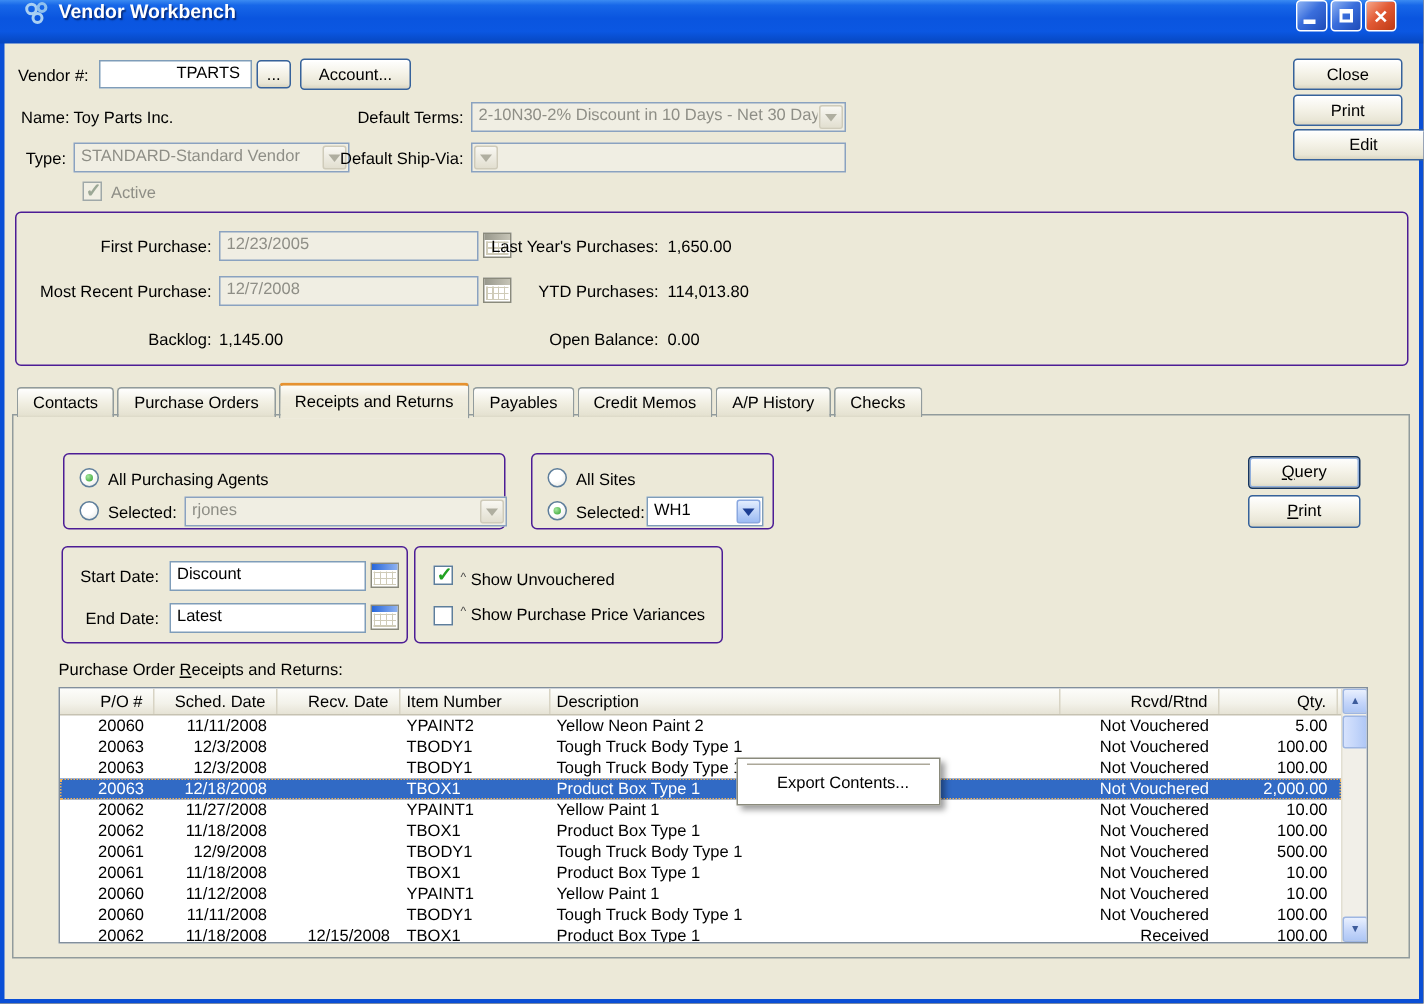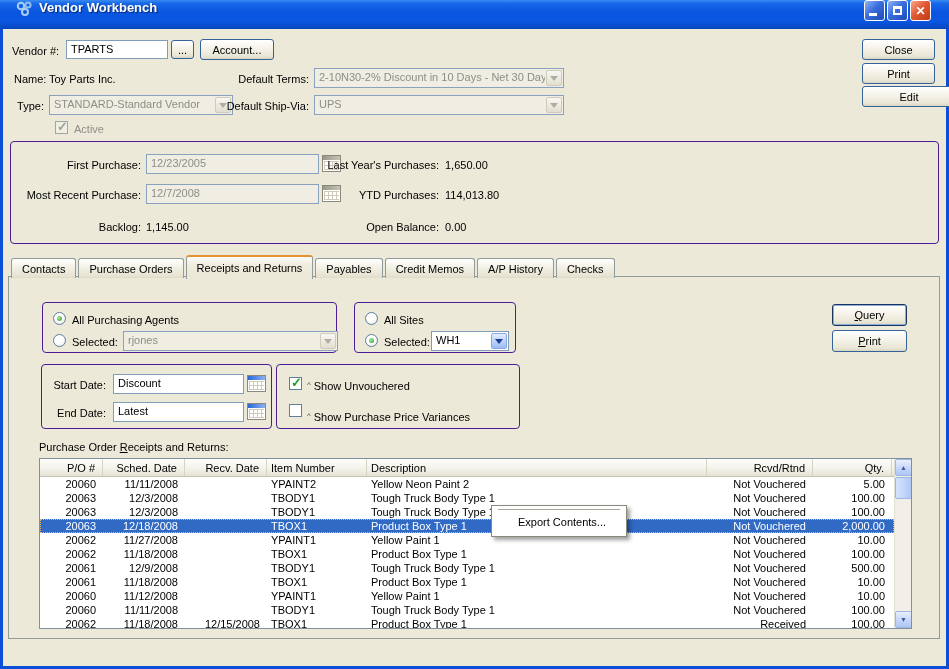--- a/index.html
+++ b/index.html
@@ -16,21 +16,21 @@
   .wbtn.b-cls{background:linear-gradient(135deg,#F7A98C 0%,#E25A35 45%,#BE3A14 100%)}
   .wbtn.b-min i{position:absolute;left:4px;bottom:4px;width:8px;height:3px;background:#fff}
   .wbtn.b-max i{position:absolute;left:5px;top:5px;width:9px;height:9px;border:2px solid #fff;border-top-width:3px}
   .wbtn.b-cls span{color:#fff;font-weight:bold;font-size:12px;line-height:1}
   
   .content{position:absolute;left:3px;top:29px;width:943px;height:637px;background:#ECE9D8}
   .lbl{position:absolute;white-space:nowrap;line-height:14px}
   .lbl.r{text-align:right}
   .dim{color:#8E8E86}
   .txt{position:absolute;border:1px solid #7F9DB9;background:#fff;font:11px "Liberation Sans",sans-serif;padding:2px 4px;line-height:13px;white-space:nowrap;overflow:hidden}
-  .txt.ra{padding-right:7px}
+  .txt.ra{text-align:right;padding-right:7px}
   .txt.dis{background:#F0EEE3;border-color:#8AA2C0;color:#8E8E86}
   .xpbtn{position:absolute;border:1px solid #36629B;border-radius:3px;
     background:linear-gradient(180deg,#FFFFFF 0%,#F4F2E7 48%,#E9E6D6 85%,#D9D5C2 100%);
     display:flex;align-items:center;justify-content:center;font-size:11px;box-shadow:inset 0 1px 0 #fff;cursor:default;white-space:nowrap}
   .xpbtn.focus{border-color:#16355F;box-shadow:inset 0 0 0 1px #8FAEDC}
   
   .combo{position:absolute;border:1px solid #7F9DB9;background:#fff;display:flex;align-items:stretch;overflow:hidden}
   .combo .cv{flex:1;padding:2px 2px 0 4px;white-space:nowrap;overflow:hidden;line-height:13px}
   .combo .arr{width:16px;margin:1px;border-radius:2px;display:flex;align-items:center;justify-content:center}
   .combo.en .arr{background:linear-gradient(180deg,#E3EDFE 0%,#BBD1F8 55%,#9CBCF4 100%);border:1px solid #8AA8E0}
@@ -135,21 +135,20 @@
 
     <div class="lbl r" style="left:0px;top:70px;width:41px">Type:</div>
     <div class="combo dis" style="left:46px;top:66px;width:184px;height:20px">
       <span class="cv">STANDARD-Standard Vendor</span>
         <span class="arr">
           <b></b>
         </span>
     </div>
     <div class="lbl r" style="left:150px;top:70px;width:156px">Default Ship-Via:</div>
     <div class="combo dis" style="left:311px;top:66px;width:250px;height:20px">
-      <span class="cv">UPS</span>
         <span class="arr">
           <b></b>
         </span>
     </div>
 
     <div class="check on dis" style="left:52px;top:92px"></div>
     <div class="lbl dim" style="left:71px;top:93px">Active</div>
 
     <div class="panel" style="left:7px;top:112px;width:929px;height:103px">
       <div class="lbl r" style="left:0;top:16px;width:130px">First Purchase:</div>
@@ -217,25 +216,25 @@
 
       <div class="group" style="left:32px;top:87px;width:231px;height:65px">
         <div class="lbl r" style="left:4px;top:13px;width:60px">Start Date:</div>
         <div class="txt" style="left:71px;top:9px;width:131px;height:20px">Discount</div>
         <div class="cal" style="left:205px;top:10px"></div>
         <div class="lbl r" style="left:4px;top:41px;width:60px">End Date:</div>
         <div class="txt" style="left:71px;top:37px;width:131px;height:20px">Latest</div>
         <div class="cal" style="left:205px;top:38px"></div>
       </div>
 
-      <div class="group" style="left:267px;top:87px;width:244px;height:65px">
+      <div class="group" style="left:267px;top:87px;width:206px;height:65px">
         <div class="check on" style="left:12px;top:12px"></div>
         <div class="lbl" style="left:30px;top:13px"><span class="amark">^</span><span>Show Unvouchered</span></div>
         <div class="check" style="left:12px;top:39px"></div>
-        <div class="lbl" style="left:30px;top:44px"><span class="amark">^</span><span>Show Purchase Price Variances</span></div>
+        <div class="lbl" style="left:30px;top:36px"><span class="amark">^</span><span>Show Purchase Price Variances</span></div>
       </div>
 
       <div class="glabel">
         <span>Purchase Order </span><u>R</u><span>eceipts and Returns:</span>
       </div>
 
       <div class="table">
         <div class="thead" id="thead">
             <div class="hc al-r" style="width: 63px;">P/O #</div>
             <div class="hc al-r" style="width: 82px;">Sched. Date</div>

